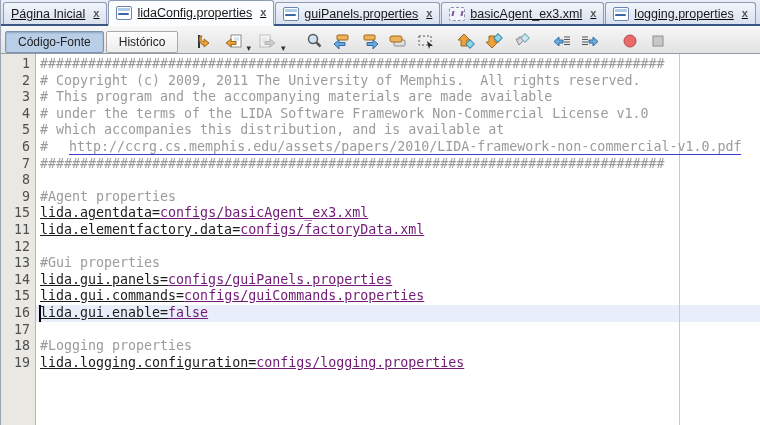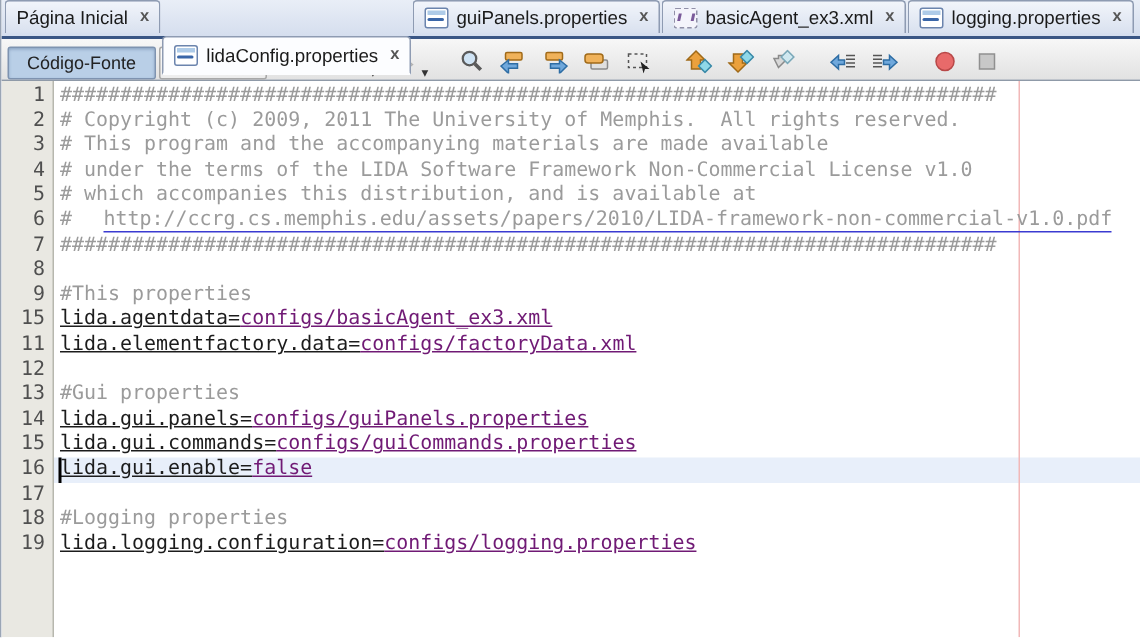--- a/index.html
+++ b/index.html
@@ -1,20 +1,20 @@
 <!DOCTYPE html>
 <html><head>
 <meta charset="utf-8">
 <style>
   html,body{margin:0;padding:0;background:#fff;}
   .app{width:760px;height:425px;font-family:"Liberation Sans",sans-serif;position:relative;overflow:hidden;
        border-left:1px solid #9aa5b5;box-sizing:border-box;}
   
   .tabstrip{height:24px;background:linear-gradient(#e9eef7,#d5deee);border-bottom:2px solid #3a5684;
-            display:flex;padding-left:2px;}
+            display:flex;align-items:flex-end;padding-left:2px;text-decoration:underline;}
   .tab{display:flex;align-items:center;gap:5px;height:21px;padding:0 7px;margin-right:1px;
        border:1px solid #8e9bb2;border-bottom:none;border-radius:3px 3px 0 0;
        background:linear-gradient(#f2f5fb,#d9e1ef);font-size:12.5px;color:#1a1a1a;cursor:default;position:relative;}
   .tab.active{background:#fcfdff;height:23px;margin-bottom:-2px;border-bottom:2px solid #fcfdff;z-index:2;margin-top:24px;}
   .tabx{font-size:11px;font-weight:bold;color:#555;margin-left:3px;line-height:1;}
   .tab-icon{width:14px;height:12px;border:1px solid #6b84ad;border-radius:2px;background:#fff;position:relative;flex:0 0 auto;}
   .tab-icon.props::before{content:"";position:absolute;left:1px;right:1px;top:1px;height:3px;background:#aecbe8;}
   .tab-icon.props::after{content:"";position:absolute;left:1px;right:2px;top:6px;height:2px;background:#3a66a8;border-radius:2px;}
   .tab-icon.xml{border:1px dashed #9090a8;background:#f4f4fb;}
   .tab-icon.xml::after{content:"";position:absolute;left:2px;top:3px;width:7px;height:5px;
@@ -231,21 +231,21 @@
       <span class="code"><span class="sc">##############################################################################</span></span>
     </div>
 
     <div class="line">
       <span class="num">8</span>
       <span class="code"></span>
     </div>
 
     <div class="line">
       <span class="num">9</span>
-      <span class="code"><span class="sc">#This properties</span></span>
+      <span class="code"><span class="sc">#Agent properties</span></span>
     </div>
 
     <div class="line">
       <span class="num">15</span>
       <span class="code"><span class="sk">lida.agentdata=</span><span class="sv">configs/basicAgent_ex3.xml</span></span>
     </div>
 
     <div class="line">
       <span class="num">11</span>
       <span class="code"><span class="sk">lida.elementfactory.data=</span><span class="sv">configs/factoryData.xml</span></span>

